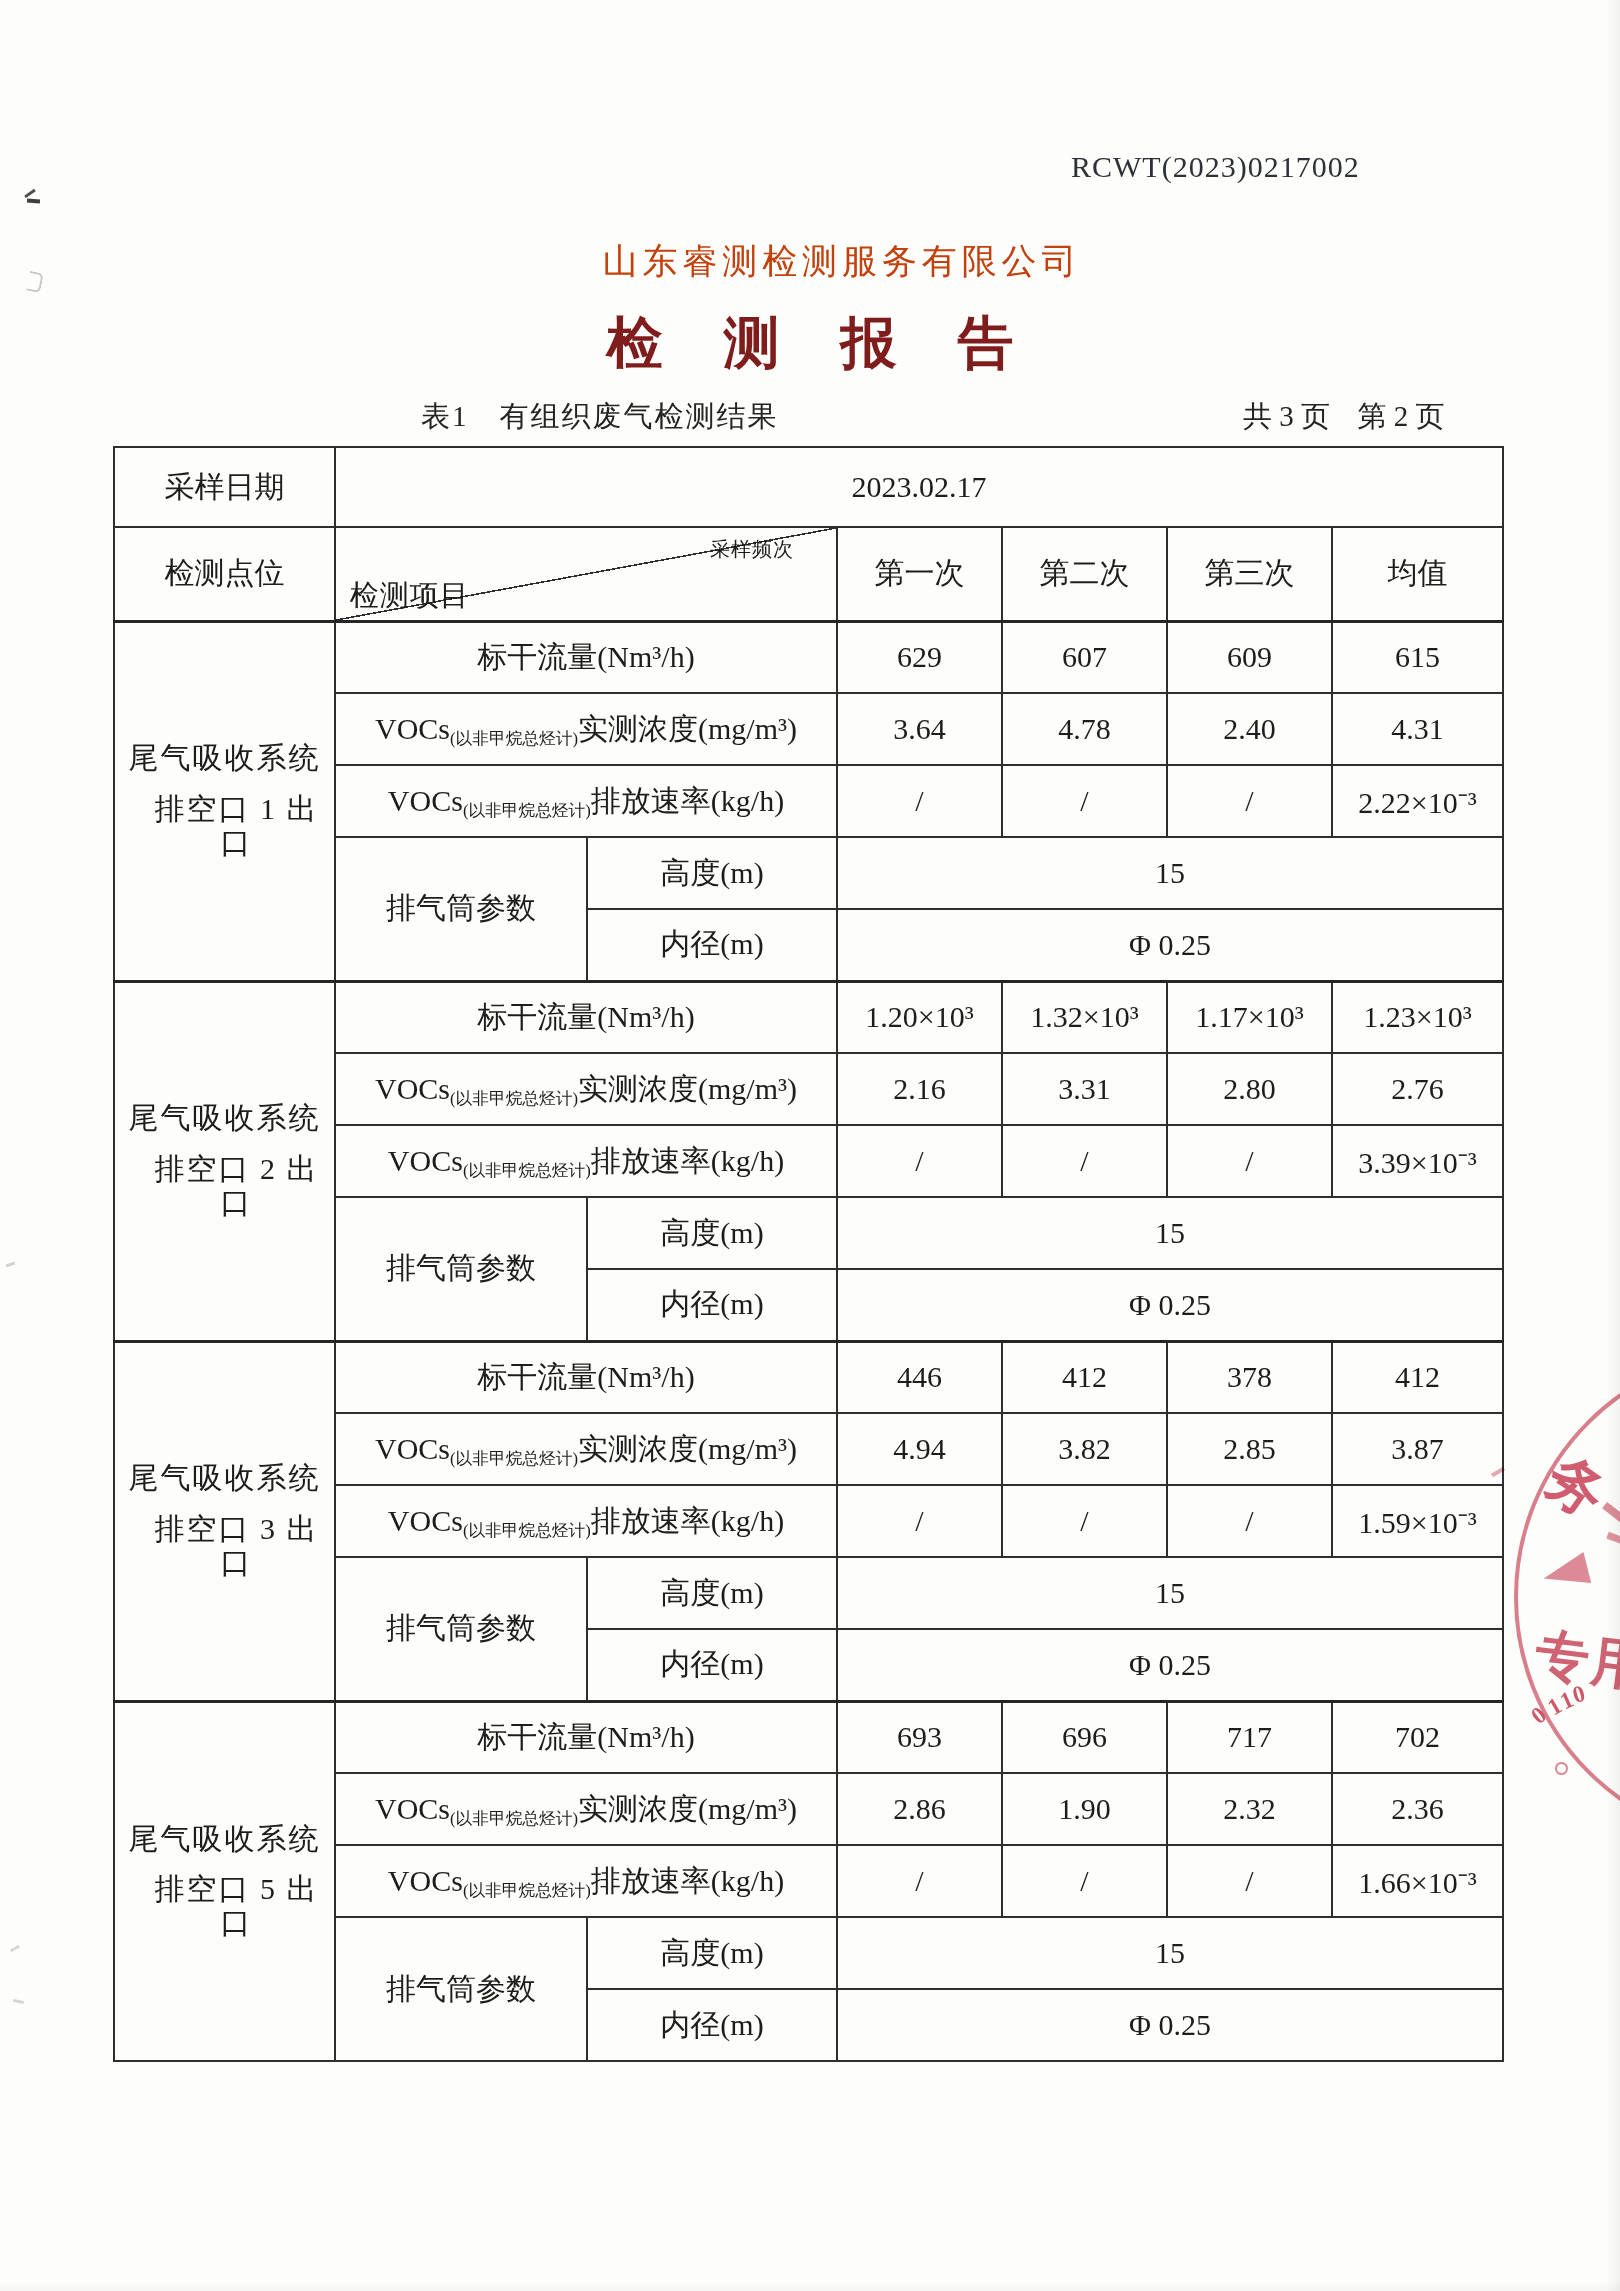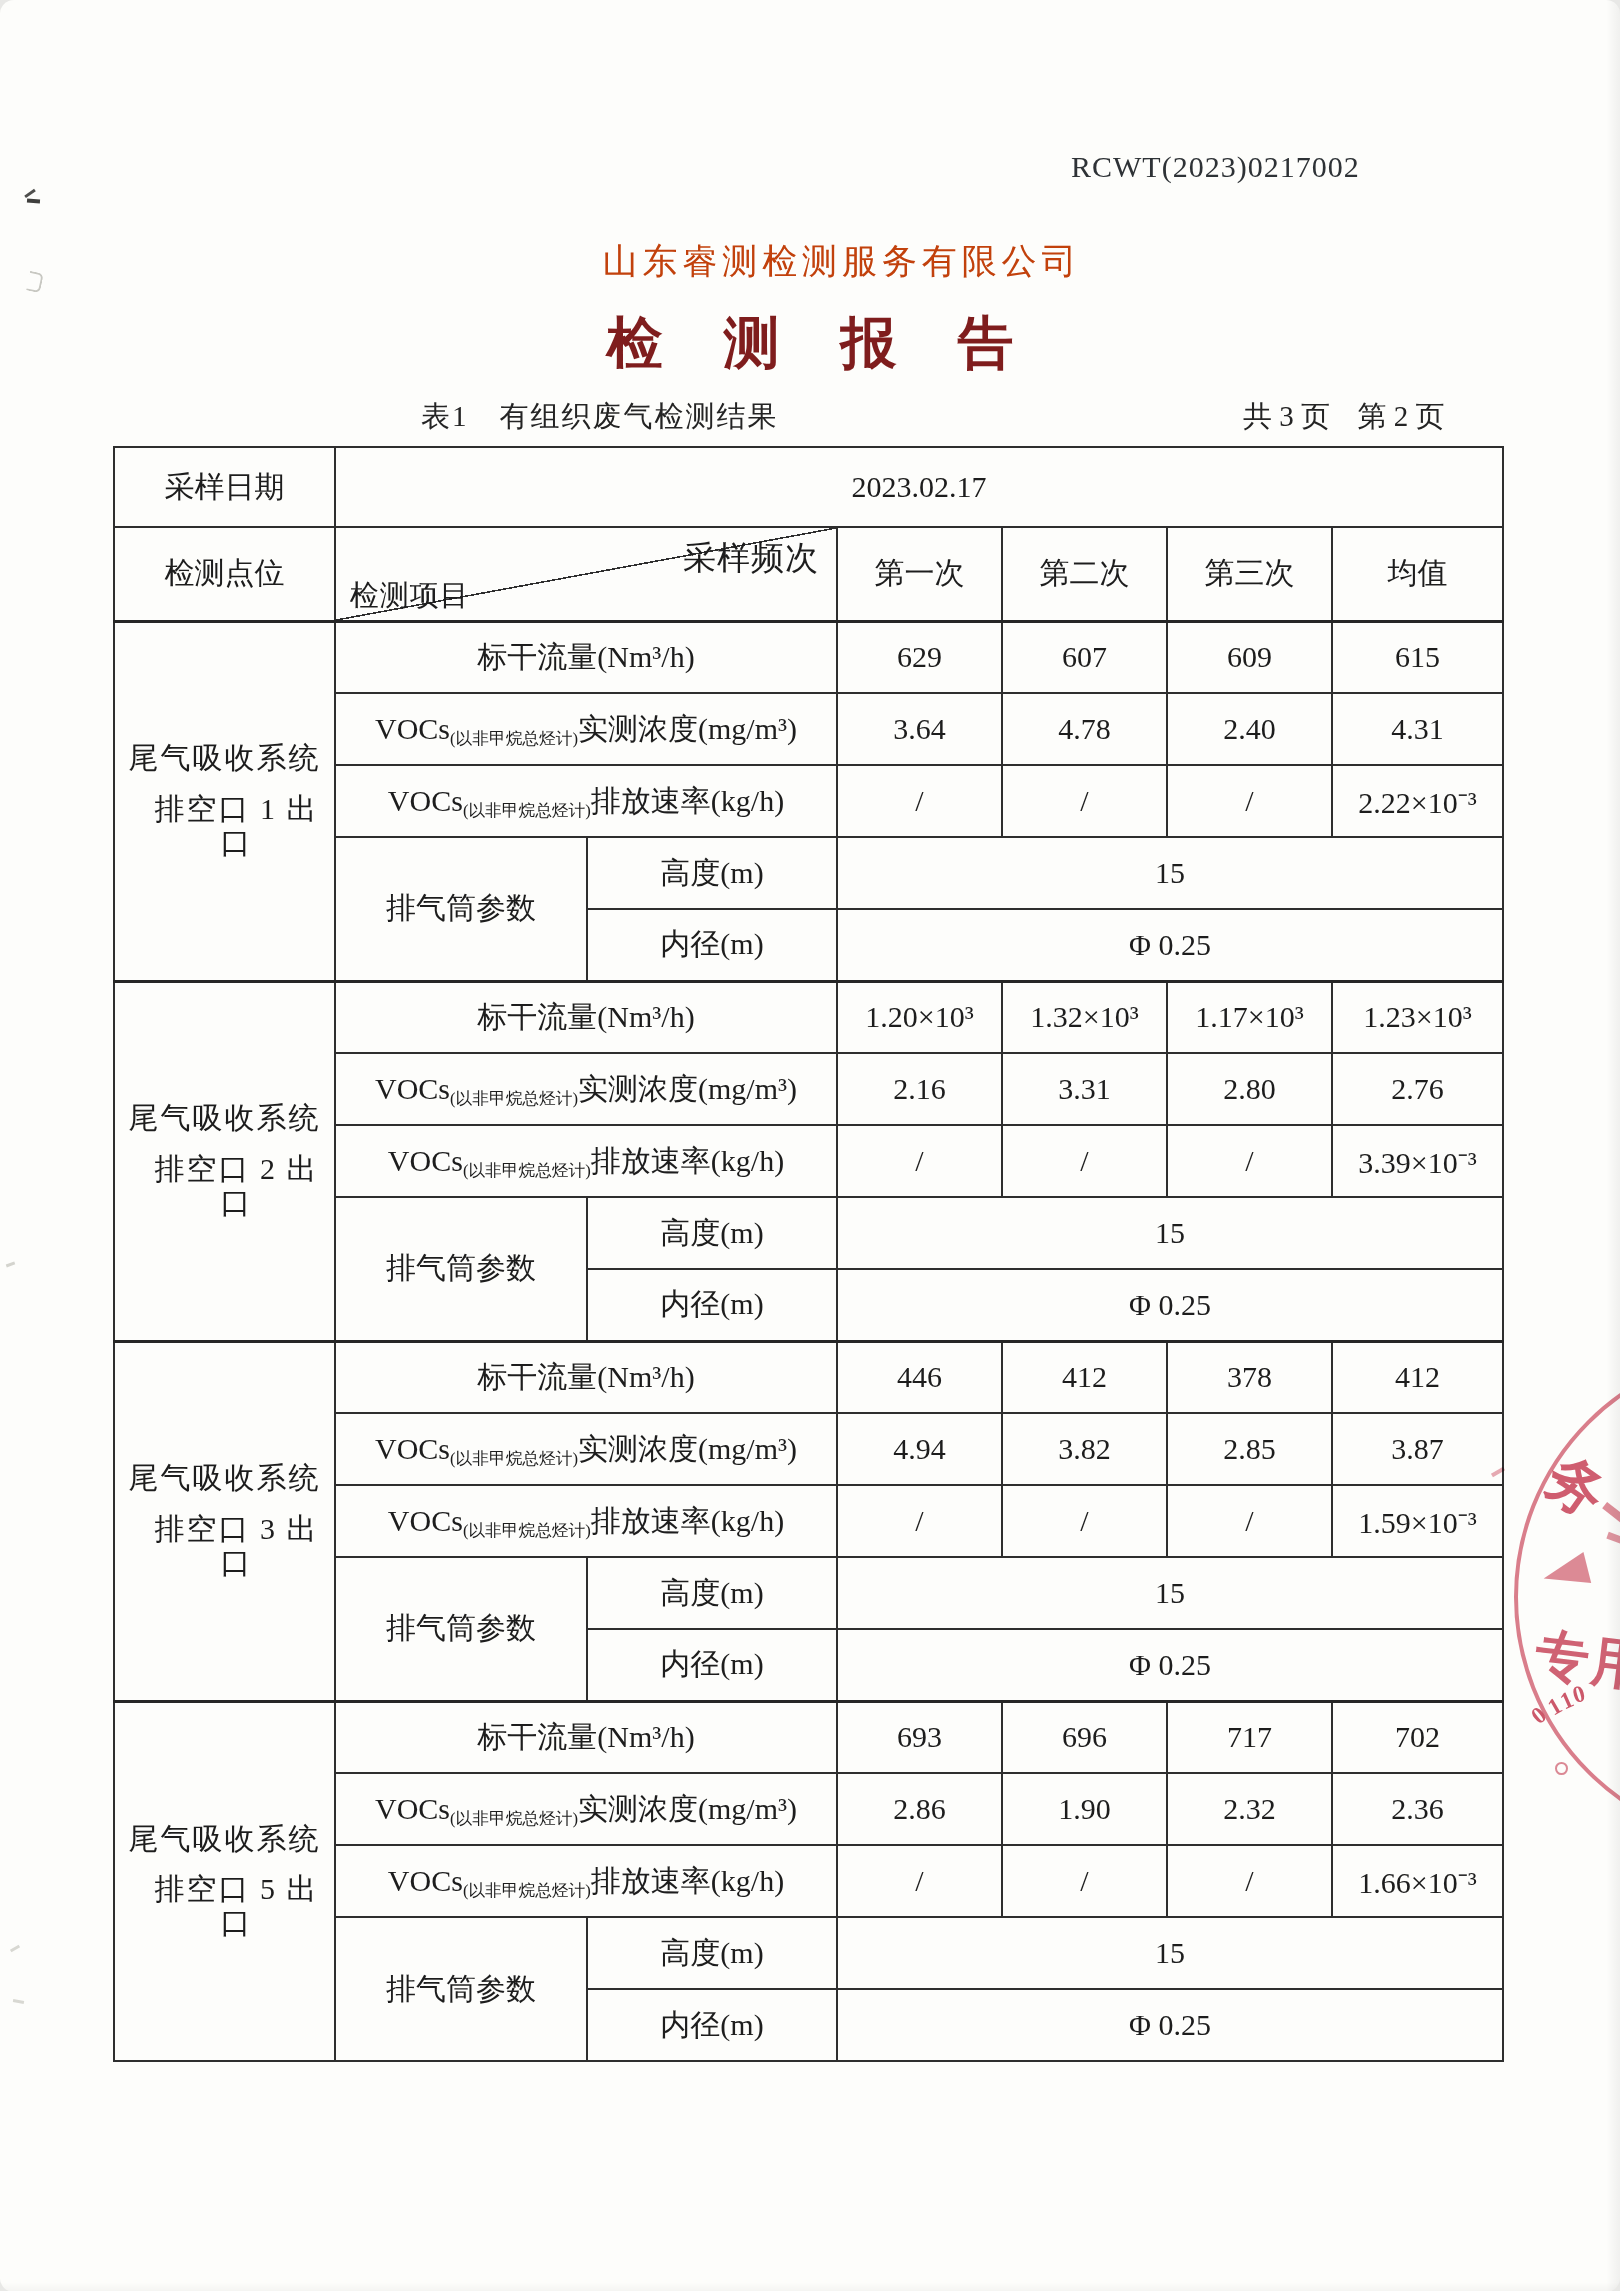--- a/index.html
+++ b/index.html
@@ -1,19 +1,19 @@
 <!DOCTYPE html>
 <html><head>
 <meta charset="utf-8">
 <style>
   html,body { margin:0; padding:0; background:#e8e8e6; }
   .page {
     position:relative; width:1620px; height:2292px; margin:0 auto;
     background:#fdfdfb; overflow:hidden;
-    font-family:"Liberation Serif", serif; color:#1f1f1f;border-radius:14px;
+    font-family:"Liberation Serif", serif; color:#1f1f1f;
   }
   
   .edge-shade-right { position:absolute; right:0; top:0; width:13.7px; height:100%;
     background:linear-gradient(to right, rgba(0,0,0,0), rgba(0,0,0,0.05)); }
   .edge-shade-bottom { position:absolute; left:0; bottom:0; width:100%; height:9.8px;
     background:linear-gradient(to bottom, rgba(0,0,0,0), rgba(0,0,0,0.04)); }
 
   .report-no { position:absolute; left:1071px; top:150px; font-size:30px; letter-spacing:1px; color:#2e3236; }
   .company   { position:absolute; left:0; top:238px; width:100%; text-align:center;
                font-size:35px; letter-spacing:4.9px; color:#c2410c;padding-left:32px; }
@@ -35,21 +35,21 @@
   }
   table.report { border:2.9px solid #262626; }
   tr.sec-start td { border-top:3.9px solid #262626; }
   tr.r-date  { height:80px;padding-left:44px; }
   tr.r-head  { height:94px; }
   tr.r-body  { height:72px; }
 
   .diag-cell { position:relative;
     background-image:linear-gradient(to bottom right, transparent 49.6%, #2e2e2e 49.6%, #2e2e2e 50.45%, transparent 50.45%);
   }
-  .diag-top    { position:absolute; right:17px; top:7.8px;  font-size:33px; letter-spacing:1px; }
+  .diag-top    { position:absolute; right:42px; top:7.8px;  font-size:20px; letter-spacing:1px; }
   .diag-bottom { position:absolute; left:13.7px; bottom:3.9px; font-size:29px; letter-spacing:1px; }
 
   .point-cell div { line-height:1.15; letter-spacing:2px; }
   .point-cell div + div { margin-top:15.7px;padding-left:24px; }
 
   .vocs-sub { font-size:16.7px; vertical-align:-4.9px; letter-spacing:0; }
 
   
   .stamp { position:absolute; left:0; top:0; width:100%; height:100%; pointer-events:none; mix-blend-mode:multiply; }
   .stamp-ring { position:absolute; left:1514px; top:1348px; width:490px; height:490px;

